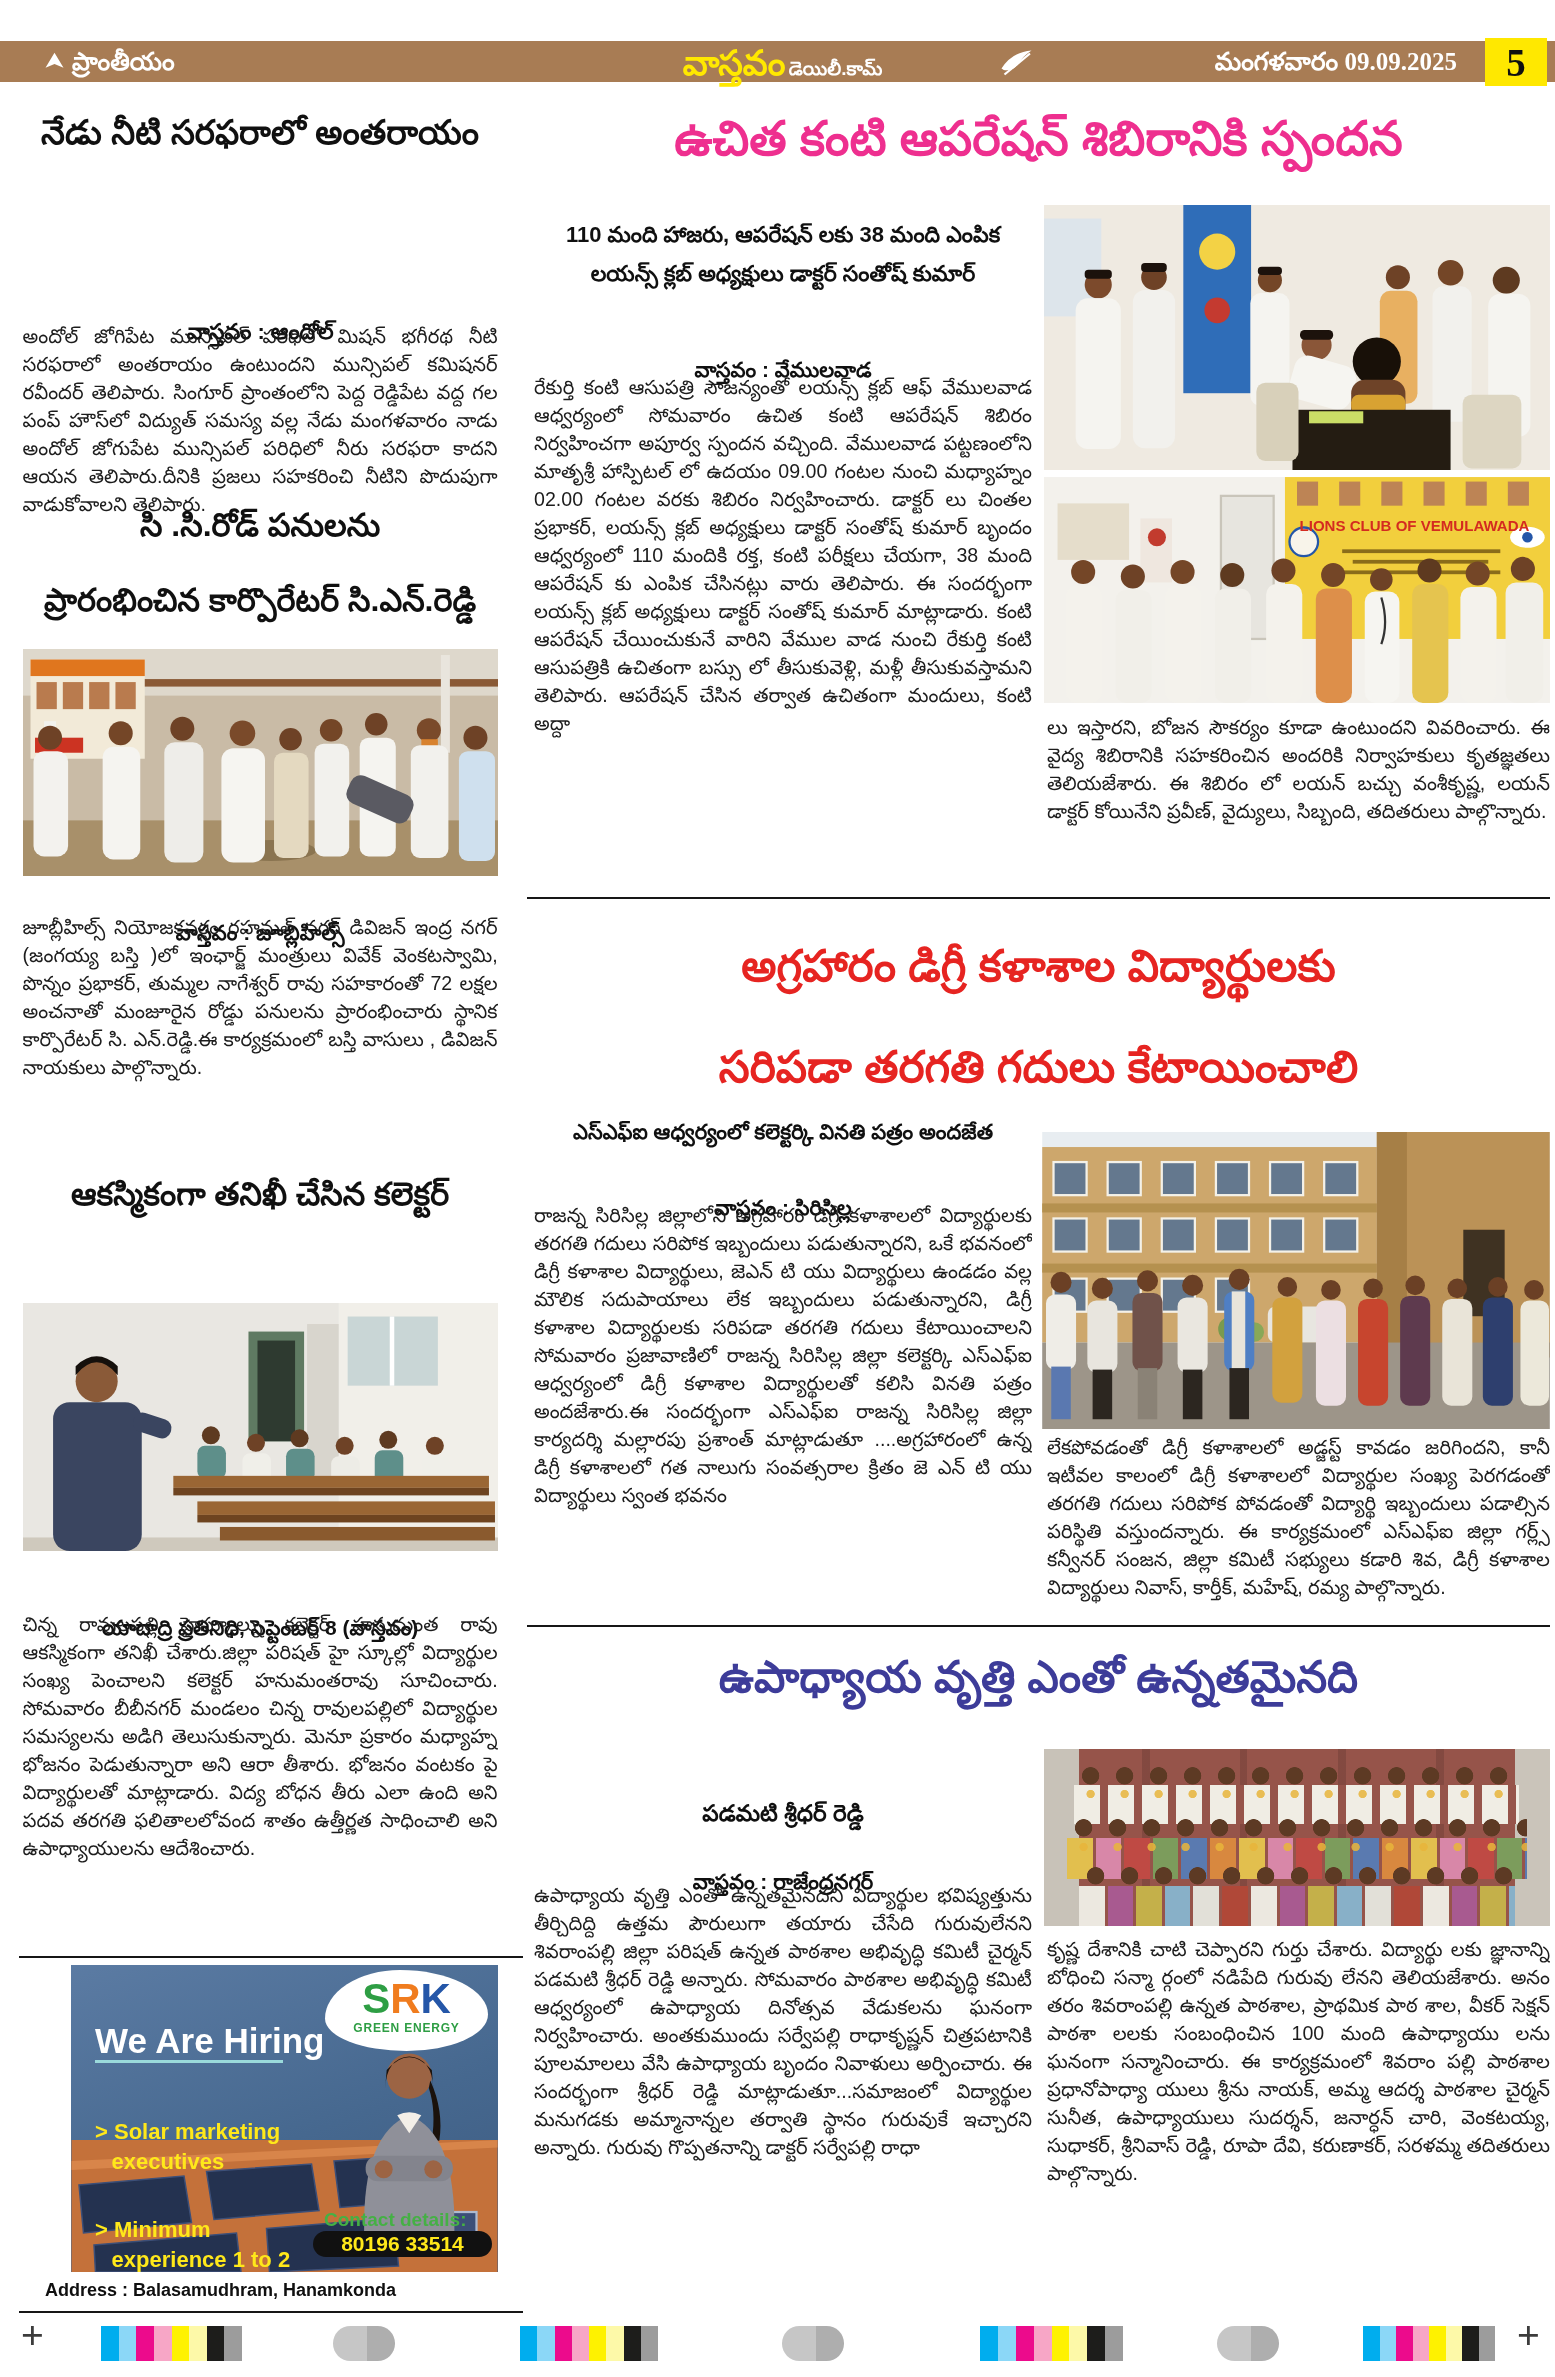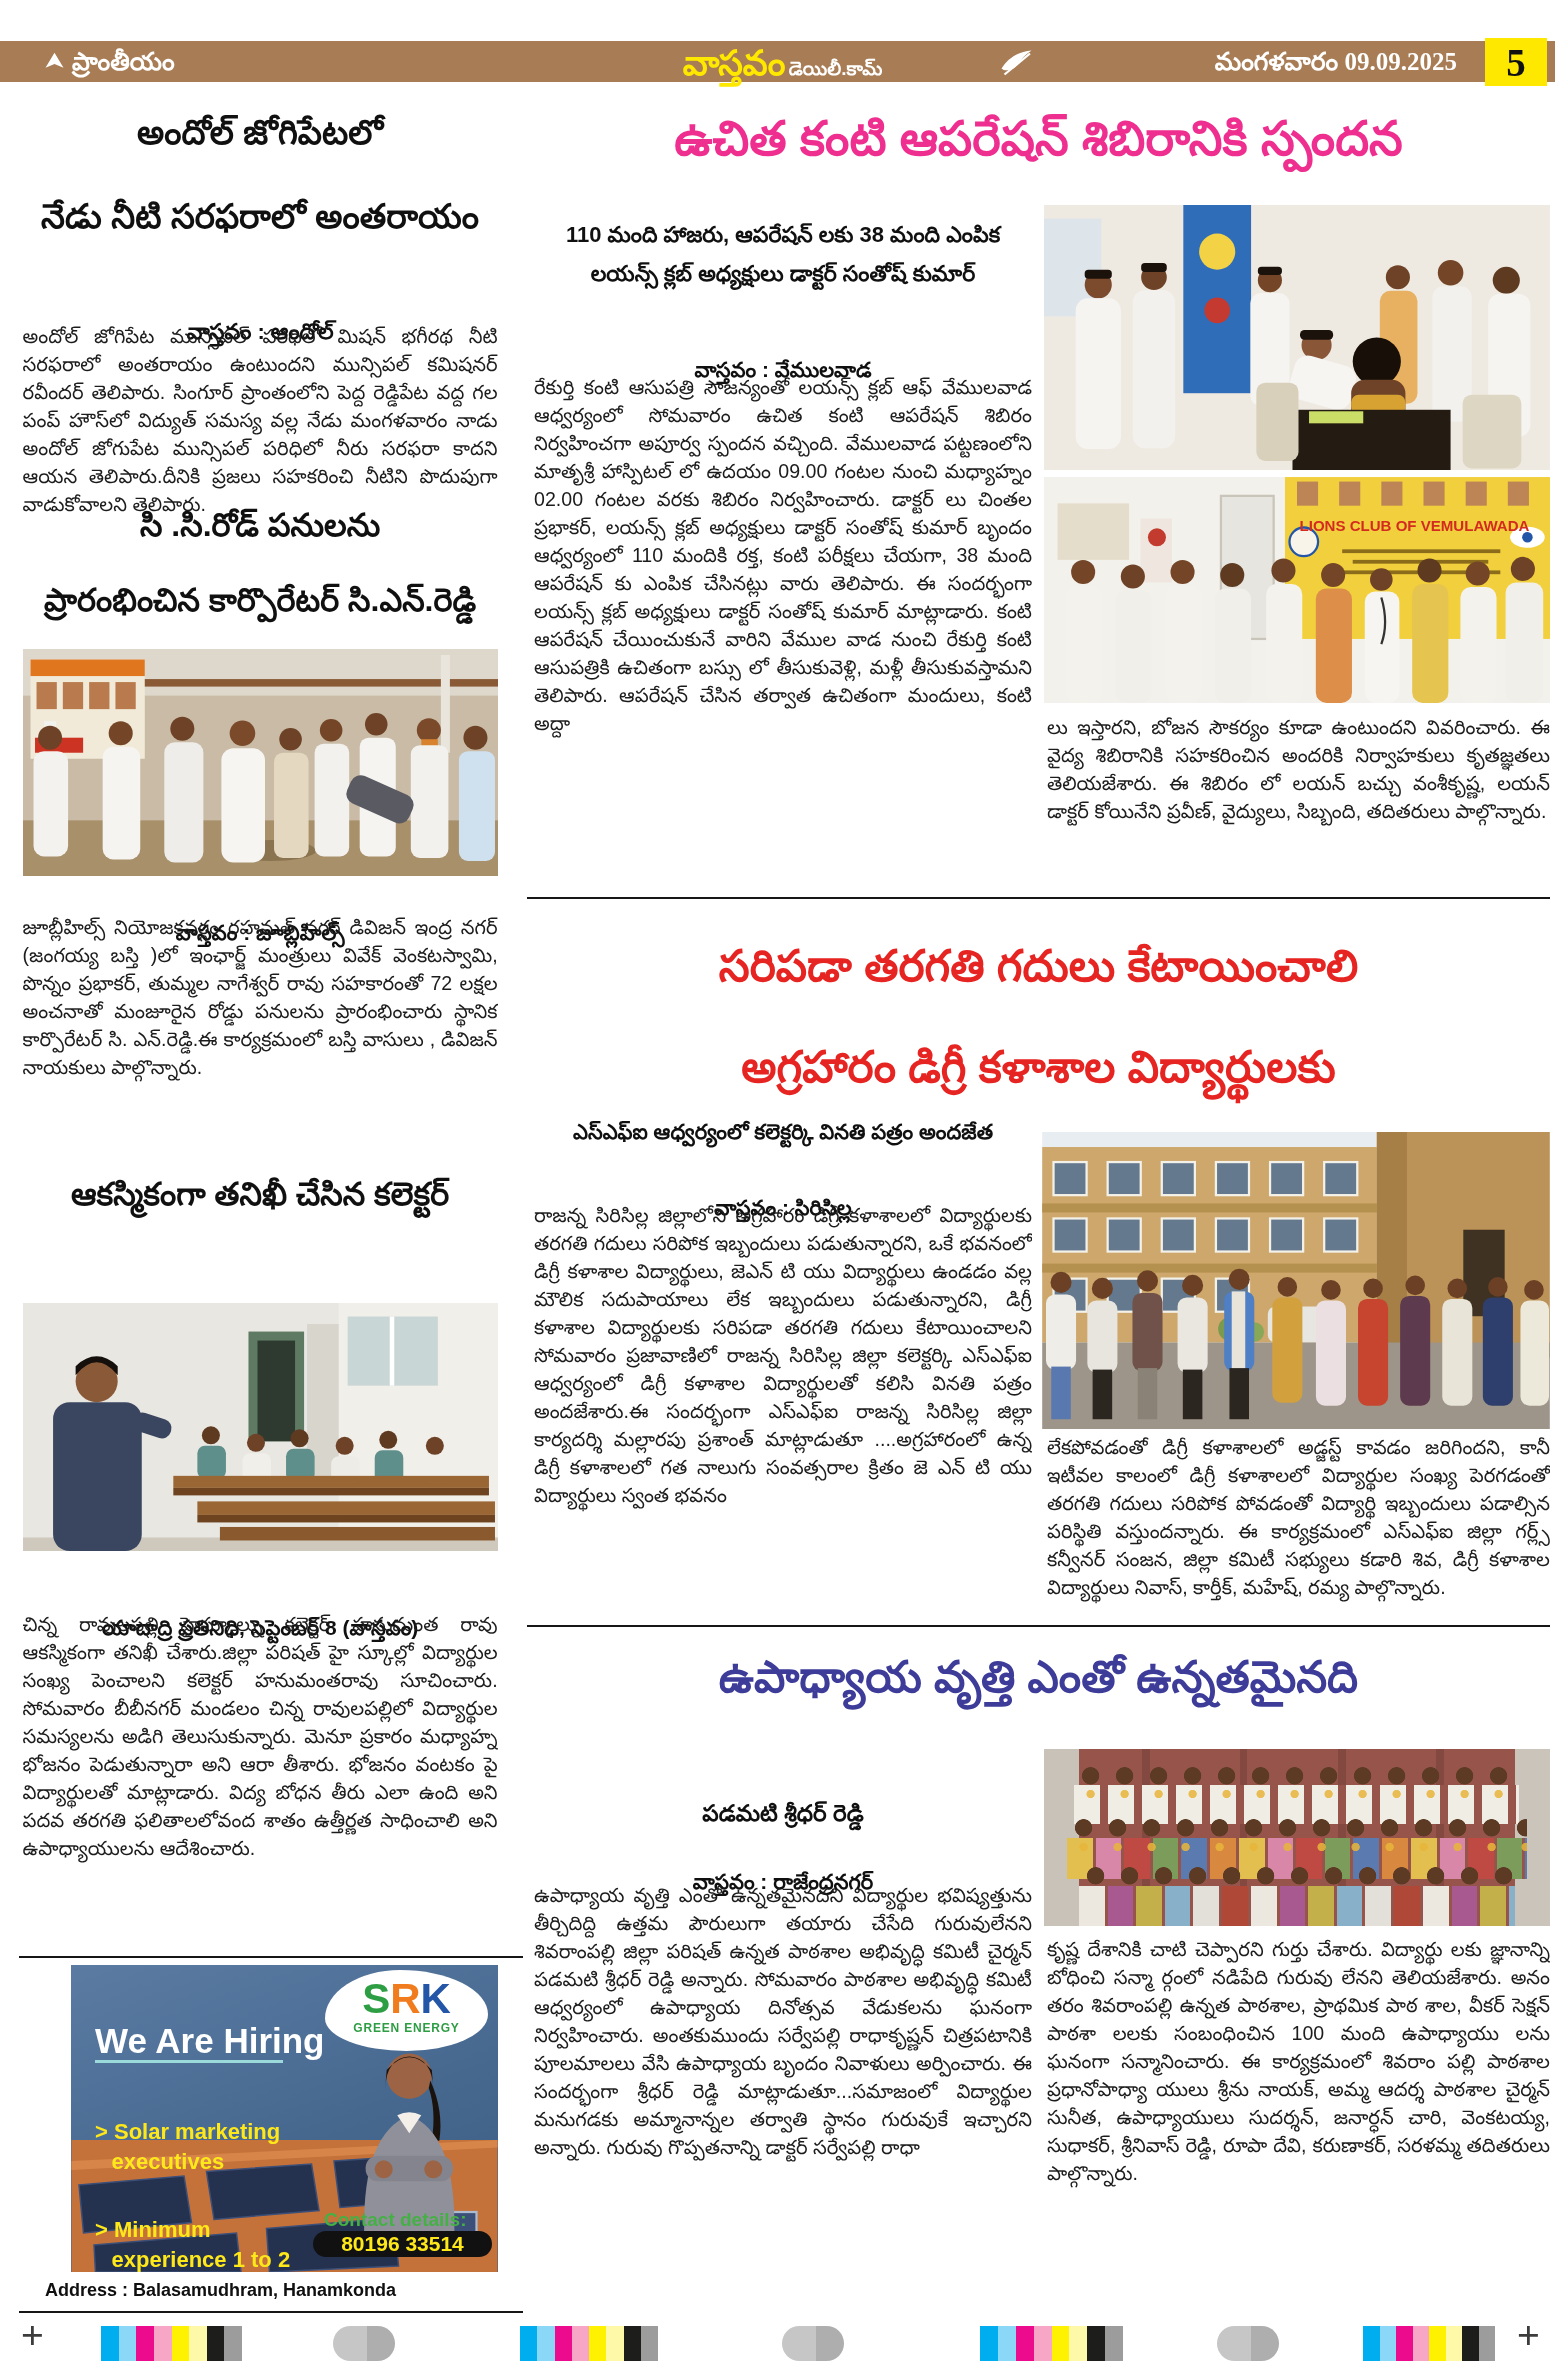--- a/index.html
+++ b/index.html
@@ -63,21 +63,20 @@
     <svg class="abs" style="left:997px;top:4.5px;" width="39" height="33" viewBox="0 0 52 44">
       <path d="M6 30 Q20 8 46 6 Q33 15 29 23 Q22 34 9 32 Z" fill="#ffffff"></path>
       <path d="M10 38 L44 10" stroke="#ffffff" stroke-width="3"></path>
     </svg>
     <div class="abs" style="right:98px;top:6.8px;font-size:25px;color:#ffffff;font-weight:bold;font-family:'Liberation Serif',serif;">మంగళవారం  09.09.2025</div>
   </div>
   <div class="abs pagenum" style="left:1485px;top:38px;width:62px;height:48px;font-size:39px;">5</div>
 
   <section>
     <div class="abs hl" style="left:22.6px;top:90px;width:475px;font-size:34px;line-height:84px;">
-      <div>అందోల్ జోగిపేటలో</div>
       <div>నేడు నీటి సరఫరాలో అంతరాయం</div>
     </div>
     <div class="abs byline" style="left:22.6px;top:280px;width:475px;font-size:22px;">వాస్తవం : ఆందోల్</div>
     <div class="abs body-text" style="left:22.6px;top:322px;width:475px;height:202px;">అందోల్ జోగిపేట మున్సిపల్ పరిధిలో మిషన్ భగీరథ నీటి సరఫరాలో అంతరాయం ఉంటుందని మున్సిపల్ కమిషనర్ రవీందర్ తెలిపారు. సింగూర్ ప్రాంతంలోని పెద్ద రెడ్డిపేట వద్ద గల పంప్ హౌస్‌లో విద్యుత్ సమస్య వల్ల నేడు మంగళవారం నాడు అందోల్ జోగుపేట మున్సిపల్ పరిధిలో నీరు సరఫరా కాదని ఆయన తెలిపారు.దీనికి ప్రజలు సహకరించి నీటిని పొదుపుగా వాడుకోవాలని తెలిపారు.</div>
   </section>
 
   <section>
     <div class="abs hl" style="left:22.6px;top:488px;width:475px;font-size:32px;line-height:75px;">
       <div>సి .సి.రోడ్ పనులను</div>
       <div>ప్రారంభించిన కార్పొరేటర్ సి.ఎన్.రెడ్డి</div>
@@ -300,22 +299,22 @@
       </g>
     </svg>
 
     <div class="abs body-text" style="left:1047px;top:713px;width:503px;height:179px;">లు ఇస్తారని, బోజన సౌకర్యం కూడా ఉంటుందని వివరించారు. ఈ వైద్య శిబిరానికి సహకరించిన అందరికి నిర్వాహకులు కృతజ్ఞతలు తెలియజేశారు. ఈ శిబిరం లో లయన్ బచ్చు వంశీకృష్ణ, లయన్ డాక్టర్ కోయినేని ప్రవీణ్, వైద్యులు, సిబ్బంది, తదితరులు పాల్గొన్నారు.</div>
   </section>
 
   <div class="abs rule" style="left:527px;top:897px;width:1023px;"></div>
 
   <section>
     <div class="abs hl" style="left:527px;top:915px;width:1023px;font-size:44px;line-height:101px;color:#e62421;">
+      <div>అగ్రహారం డిగ్రీ కళాశాల విద్యార్థులకు</div>
       <div>సరిపడా తరగతి గదులు కేటాయించాలి</div>
-      <div>అగ్రహారం డిగ్రీ కళాశాల విద్యార్థులకు</div>
     </div>
     <div class="abs subhead" style="left:534px;top:1120px;width:498px;font-size:21px;">ఎస్ఎఫ్ఐ ఆధ్వర్యంలో కలెక్టర్కి వినతి పత్రం అందజేత</div>
     <div class="abs byline" style="left:534px;top:1157px;width:498px;font-size:21px;">వాస్తవం : సిరిసిల్ల</div>
     <div class="abs body-text" style="left:534px;top:1201px;width:498px;height:406px;">రాజన్న సిరిసిల్ల జిల్లాలోని అగ్రహారం డిగ్రీ కళాశాలలో విద్యార్థులకు తరగతి గదులు సరిపోక ఇబ్బందులు పడుతున్నారని, ఒకే భవనంలో డిగ్రీ కళాశాల విద్యార్థులు, జెఎన్ టి యు విద్యార్థులు ఉండడం వల్ల మౌలిక సదుపాయాలు లేక ఇబ్బందులు పడుతున్నారని, డిగ్రీ కళాశాల విద్యార్థులకు సరిపడా తరగతి గదులు కేటాయించాలని సోమవారం ప్రజావాణిలో రాజన్న సిరిసిల్ల జిల్లా కలెక్టర్కి ఎస్ఎఫ్ఐ ఆధ్వర్యంలో డిగ్రీ కళాశాల విద్యార్థులతో కలిసి వినతి పత్రం అందజేశారు.ఈ సందర్భంగా ఎస్ఎఫ్ఐ రాజన్న సిరిసిల్ల జిల్లా కార్యదర్శి మల్లారపు ప్రశాంత్ మాట్లాడుతూ ....అగ్రహారంలో ఉన్న డిగ్రీ కళాశాలలో గత నాలుగు సంవత్సరాల క్రితం జె ఎన్ టి యు విద్యార్థులు స్వంత భవనం</div>
 
     <svg class="abs" style="left:1042px;top:1132px;" width="508" height="297" viewBox="0 0 675 395">
       <rect width="675" height="395" fill="#e8edf1"></rect>
       <rect y="20" width="445" height="260" fill="#cda76c"></rect>
       <rect y="95" width="445" height="12" fill="#b5914f"></rect>
         <rect y="175" width="445" height="12" fill="#b5914f"></rect>

